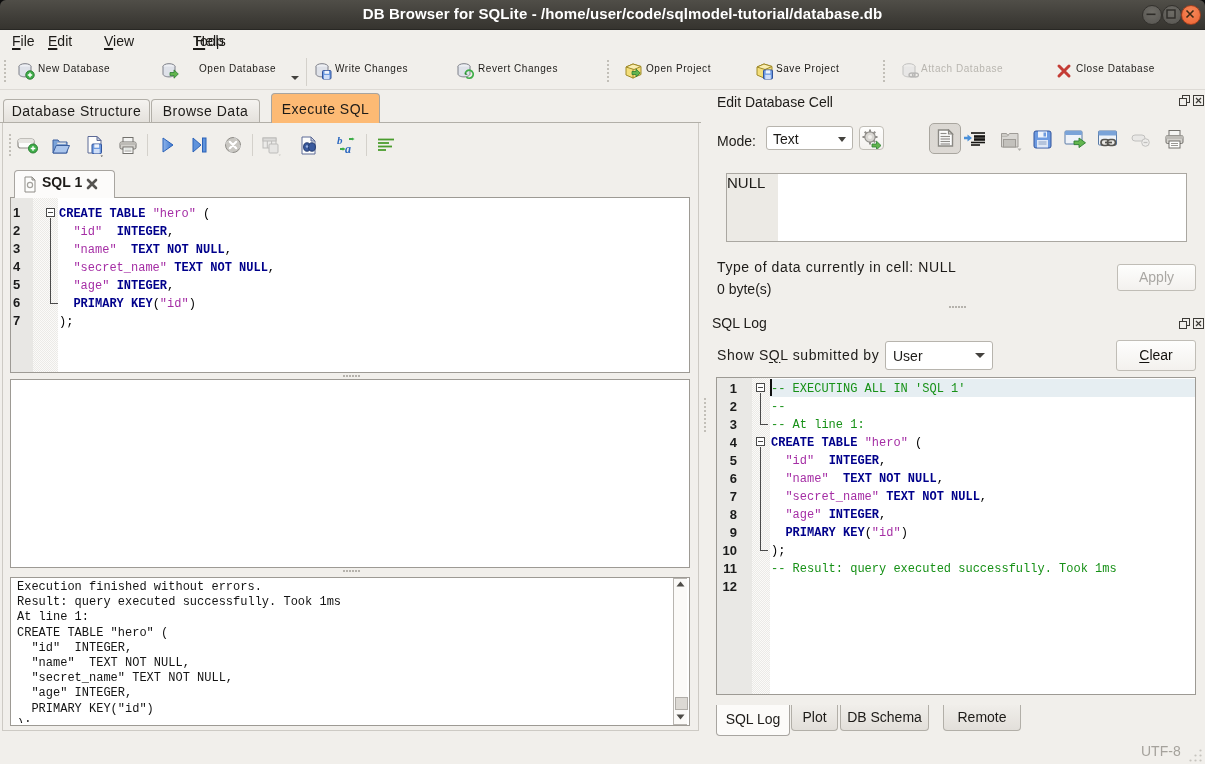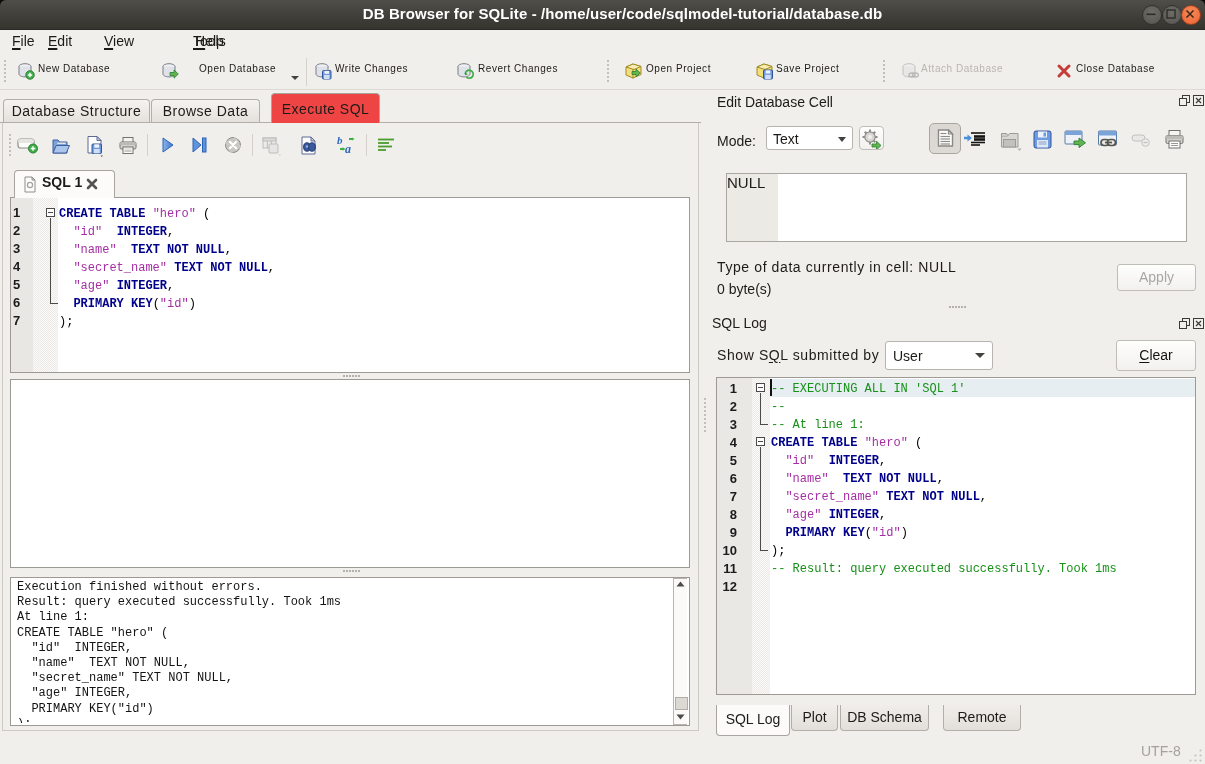--- a/index.html
+++ b/index.html
@@ -17,21 +17,21 @@
 
 .menuitem{position:absolute;top:33px;font-size:14px;color:#1d1b18;}
 .menuitem u{text-decoration-thickness:1.5px;text-underline-offset:2px;}
 
 .tbtext{position:absolute;top:63px;font-size:10px;color:#1d1b18;letter-spacing:0.55px;}
 .tbtext.dis{color:#b9b6b0;}
 .handle{position:absolute;width:4px;background-image:radial-gradient(circle at 1px 1px,#c2bfb8 1px,transparent 1.2px);background-size:4px 4px;}
 .sep{position:absolute;width:1px;background:#d4d1cb;}
 
 .tab{position:absolute;top:99px;height:23px;background:linear-gradient(#f5f3f0,#e4e1dc);border:1px solid #b2afa8;border-bottom:none;border-radius:4px 4px 0 0;text-align:center;font-size:14px;letter-spacing:0.5px;color:#1d1b18;line-height:23px;box-sizing:border-box;}
-.tabactive{position:absolute;top:93px;height:30px;background:#ef4444;border:1px solid #a8a5a0;border-bottom:none;border-radius:4px 4px 0 0;text-align:center;font-size:14px;letter-spacing:0.45px;color:#1d1b18;line-height:30px;box-sizing:border-box;z-index:5;}
+.tabactive{position:absolute;top:93px;height:30px;background:#fdba74;border:1px solid #a8a5a0;border-bottom:none;border-radius:4px 4px 0 0;text-align:center;font-size:14px;letter-spacing:0.45px;color:#1d1b18;line-height:30px;box-sizing:border-box;z-index:5;}
 .paneline{position:absolute;left:0;top:122px;width:701px;height:1px;background:#b2afa8;}
 
 .whitebox{position:absolute;background:#fff;border:1px solid #9d9a94;box-sizing:border-box;}
 .splitdots{position:absolute;width:18px;height:3px;background-image:radial-gradient(circle at 1.2px 1.2px,#b5b2ac 1.1px,transparent 1.3px);background-size:3px 3px;}
 
 .lnmargin{position:absolute;background:#e8e7e4;}
 .foldmargin{position:absolute;background:#fbfaf8;background-image:conic-gradient(#ebeae7 25%,transparent 0 50%,#ebeae7 0 75%,transparent 0);background-size:2px 2px;}
 .ln{position:absolute;font-family:"Liberation Sans",sans-serif;font-weight:bold;font-size:13px;color:#1b1b1b;white-space:pre;}
 .foldbox{position:absolute;width:9px;height:9px;background:#fff;border:1px solid #4a4a4a;box-sizing:border-box;}
 .foldbox:after{content:"";position:absolute;left:1px;top:3px;width:5px;height:1px;background:#4a4a4a;}

